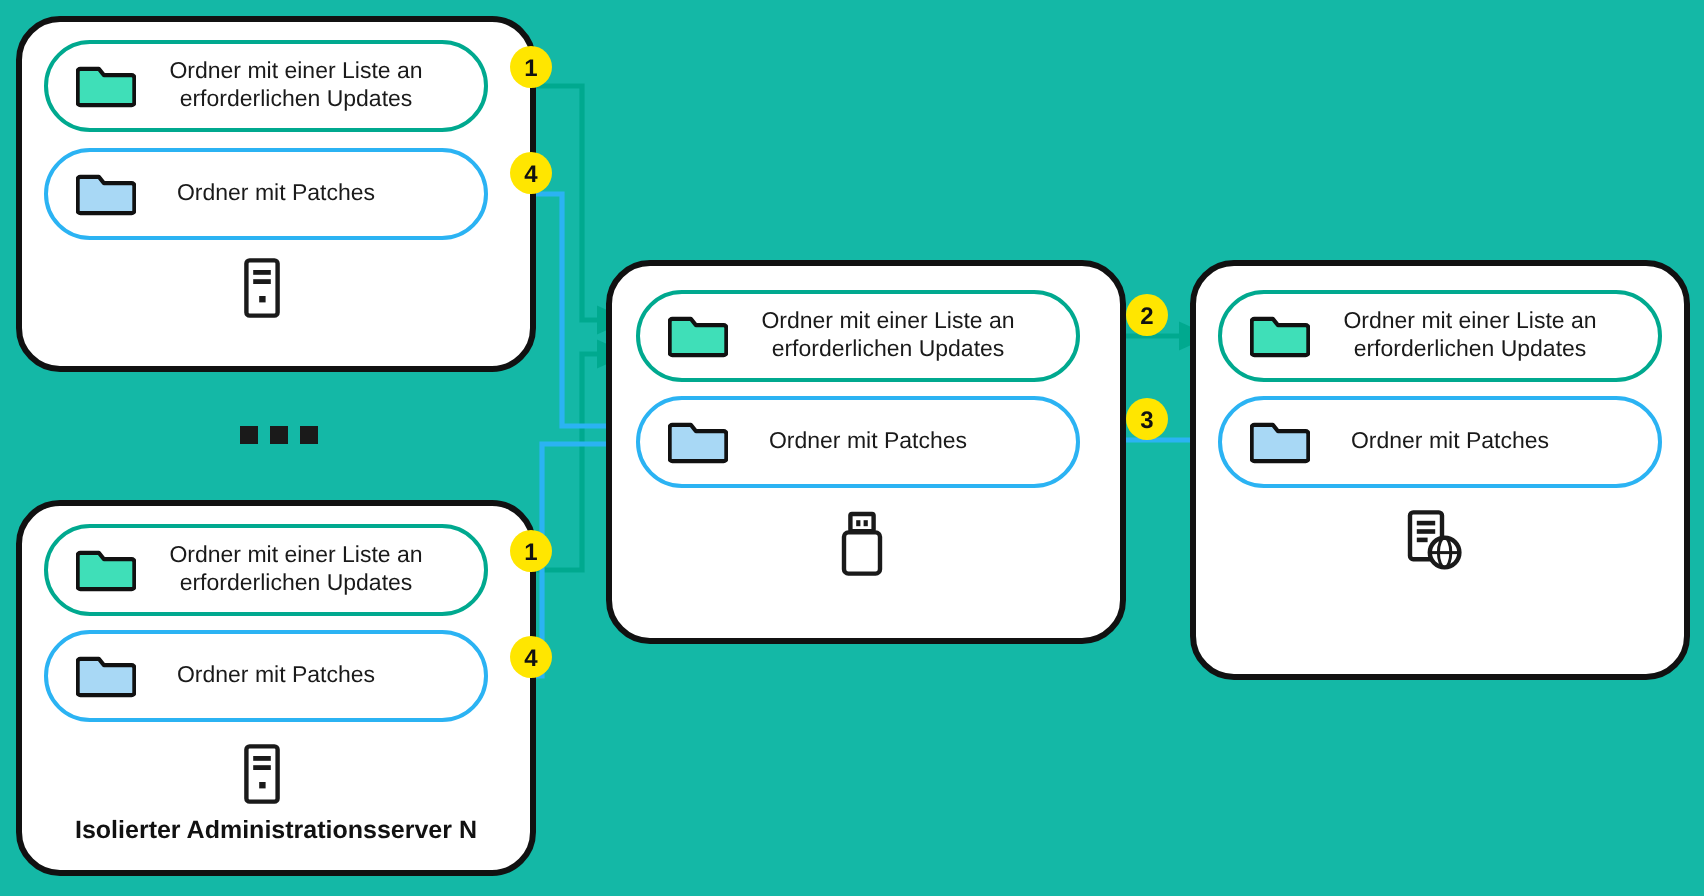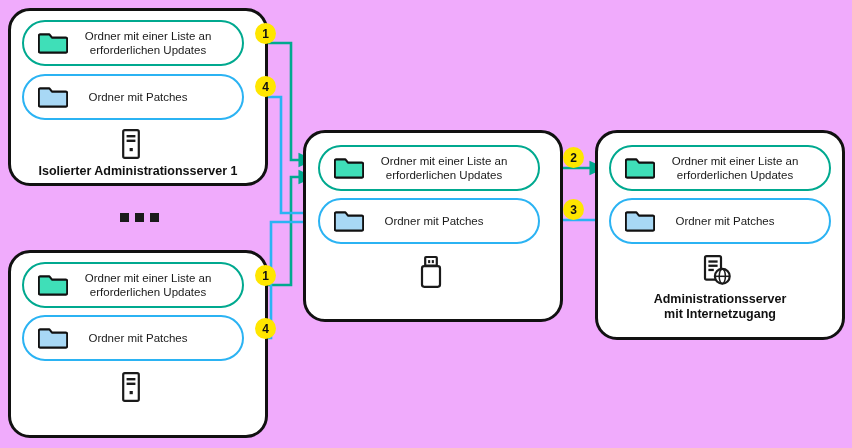--- a/index.html
+++ b/index.html
@@ -8,21 +8,21 @@
     background: #ffffff;
   }
   body {
     font-family: "Liberation Sans", sans-serif;
     -webkit-font-smoothing: antialiased;
   }
   #stage {
     position: relative;
     width: 852px;
     height: 448px;
-    background: #f0abfc;
+    background: #14b8a6;
     overflow: hidden;
   }
 
   
   .node-box {
     position: absolute;
     box-sizing: border-box;
     border: 3px solid #111111;
     border-radius: 22px;
     background: #ffffff;
@@ -168,21 +168,20 @@
 
   <div class="device-icon" style="left:119px; top:128px;">
     <svg width="24" height="32" viewBox="0 0 24 32">
       <rect x="4.2" y="2.2" width="15.6" height="27.6" rx="1.6" fill="#ffffff" stroke="#1a1a1a" stroke-width="2.2"></rect>
       <rect x="7.6" y="7" width="8.8" height="2.4" fill="#1a1a1a"></rect>
       <rect x="7.6" y="11.6" width="8.8" height="2.4" fill="#1a1a1a"></rect>
       <rect x="10.6" y="20" width="3.2" height="3.2" fill="#1a1a1a"></rect>
     </svg>
   </div>
 
-  <div class="box-caption" style="left:8px; top:164px; width:260px;">Isolierter Administrationsserver 1</div>
 
   <div class="ellipsis" style="left:120px; top:213px;">
     <i></i>
     <i></i>
     <i></i>
   </div>
 
   <div class="node-box" style="left:8px; top:250px; width:260px; height:188px;">
   </div>
 
@@ -207,20 +206,21 @@
 
   <div class="device-icon" style="left:119px; top:371px;">
     <svg width="24" height="32" viewBox="0 0 24 32">
       <rect x="4.2" y="2.2" width="15.6" height="27.6" rx="1.6" fill="#ffffff" stroke="#1a1a1a" stroke-width="2.2"></rect>
       <rect x="7.6" y="7" width="8.8" height="2.4" fill="#1a1a1a"></rect>
       <rect x="7.6" y="11.6" width="8.8" height="2.4" fill="#1a1a1a"></rect>
       <rect x="10.6" y="20" width="3.2" height="3.2" fill="#1a1a1a"></rect>
     </svg>
   </div>
 
+  <div class="box-caption" style="left:8px; top:408px; width:260px;">Isolierter Administrationsserver N</div>
 
   <div class="node-box" style="left:303px; top:130px; width:260px; height:192px;">
   </div>
 
   <div class="pill green" style="left:318px; top:145px; width:222px; height:46px;">
     <span class="folder-icon">
       <svg width="30" height="24" viewBox="0 0 30 24">
         <path d="M2.2 3.4 h9.2 l2.6 3.2 h13.8 a1.4 1.4 0 0 1 1.4 1.4 v12.2 a1.4 1.4 0 0 1 -1.4 1.4 h-25.6 a1.4 1.4 0 0 1 -1.4 -1.4 v-15.4 a1.4 1.4 0 0 1 1.4 -1.4 z" fill="#3FDFB8" stroke="#111111" stroke-width="2.1" stroke-linejoin="round"></path>
       </svg>
     </span>
@@ -274,22 +274,20 @@
       <rect x="5" y="2.2" width="16" height="23.4" rx="1.6" fill="#ffffff" stroke="#1a1a1a" stroke-width="2.2"></rect>
       <rect x="8.4" y="6.4" width="9.2" height="2.3" fill="#1a1a1a"></rect>
       <rect x="8.4" y="10.6" width="9.2" height="2.3" fill="#1a1a1a"></rect>
       <rect x="8.4" y="14.8" width="5.4" height="2.3" fill="#1a1a1a"></rect>
       <circle cx="22.3" cy="22.3" r="7.4" fill="#ffffff" stroke="#1a1a1a" stroke-width="2.2"></circle>
       <ellipse cx="22.3" cy="22.3" rx="3.1" ry="7.4" fill="none" stroke="#1a1a1a" stroke-width="1.5"></ellipse>
       <line x1="15" y1="22.3" x2="29.7" y2="22.3" stroke="#1a1a1a" stroke-width="1.5"></line>
     </svg>
   </div>
 
-  <div class="box-caption" style="left:595px; top:292px; width:250px; white-space:pre-line;">Administrationsserver
-mit Internetzugang</div>
 
   <div class="badge" style="left:255px; top:23px;">1</div>
   <div class="badge" style="left:255px; top:76px;">4</div>
   <div class="badge" style="left:255px; top:265px;">1</div>
   <div class="badge" style="left:255px; top:318px;">4</div>
   <div class="badge" style="left:563px; top:147px;">2</div>
   <div class="badge" style="left:563px; top:199px;">3</div>
 
 </div>
 

